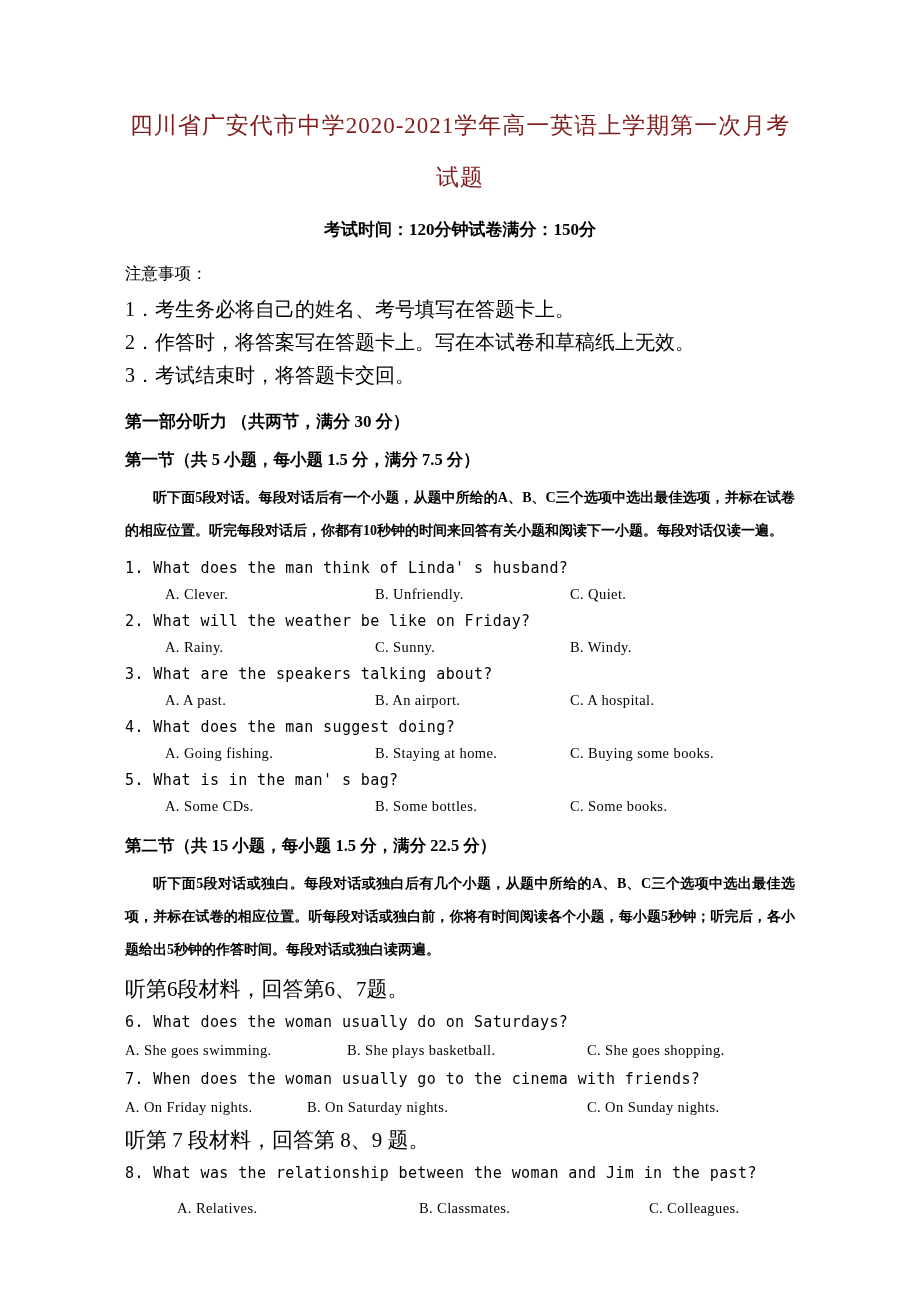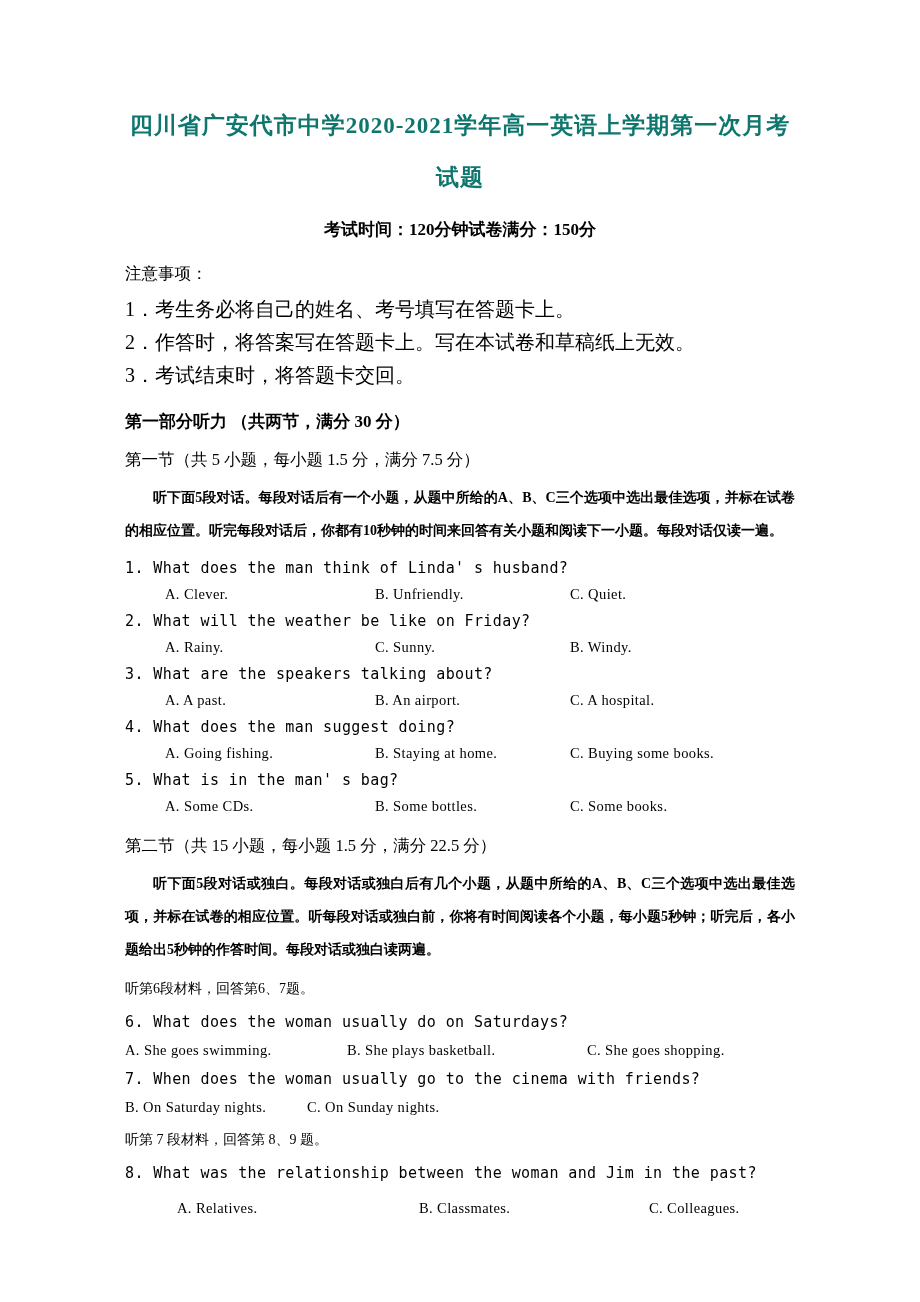--- a/index.html
+++ b/index.html
@@ -11,23 +11,23 @@
     font-family: "Liberation Serif", "DejaVu Serif", serif;
     color: #000;
   }
   .page {
     width: 920px;
     min-height: 1302px;
     padding: 100px 125px 40px 125px;
     background: #fff;
   }
   .title {
-    color: #0f766e;
+    color: #7f1d1d;
     font-size: 23px;
-    font-weight: bold;
+    font-weight: normal;
     text-align: center;
     line-height: 52px;
     margin-bottom: 14px;
     letter-spacing: 1px;
   }
   .exam-info {
     text-align: center;
     font-weight: bold;
     font-size: 17px;
     margin-bottom: 22px;
@@ -41,21 +41,21 @@
     font-size: 20px;
     line-height: 33px;
   }
   .part-heading {
     font-weight: bold;
     font-size: 17px;
     margin-top: 18px;
     margin-bottom: 6px;
   }
   .section-heading {
-    font-weight: normal;
+    font-weight: bold;
     font-size: 16.5px;
     margin-top: 16px;
     margin-bottom: 10px;
   }
   .intro {
     font-size: 14px;
     line-height: 33px;
     text-align: justify;
     text-indent: 2em;
     margin-bottom: 8px;
@@ -75,21 +75,21 @@
     font-size: 14.5px;
     line-height: 26px;
     letter-spacing: 0.4px;
   }
   .opts > span { white-space: nowrap; }
   .opts-s1 { padding-left: 40px; grid-template-columns: 210px 195px 1fr; }
   .opts-q6 { grid-template-columns: 222px 240px 1fr; line-height: 28px; }
   .opts-q7 { grid-template-columns: 182px 280px 1fr; line-height: 28px; }
   .opts-q8 { padding-left: 52px; grid-template-columns: 242px 230px 1fr; line-height: 30px; margin-top: 6px; }
   .s2-line {
-    font-size: 14px;
+    font-size: 21px;
     line-height: 30px;
     margin: 4px 0;
   }
   .q-text-s2 { line-height: 28px; margin-top: 0; }
   .section2-intro { margin-top: 4px; }
 </style>
 </head>
 <body>
 
 <div class="page">
@@ -167,20 +167,21 @@
     <div class="opts opts-q6">
       <span>A. She goes swimming.</span>
       <span>B. She plays basketball.</span>
       <span>C. She goes shopping.</span>
     </div>
   </div>
 
   <div class="q-block">
     <div class="q-text q-text-s2">7. When does the woman usually go to the cinema with friends?</div>
     <div class="opts opts-q7">
+      <span>A. On Friday nights.</span>
       <span>B. On Saturday nights.</span>
       <span>C. On Sunday nights.</span>
     </div>
   </div>
 
   <div class="s2-line">听第 7 段材料，回答第 8、9 题。</div>
 
   <div class="q-block">
     <div class="q-text q-text-s2">8. What was the relationship between the woman and Jim in the past?</div>
     <div class="opts opts-q8">

